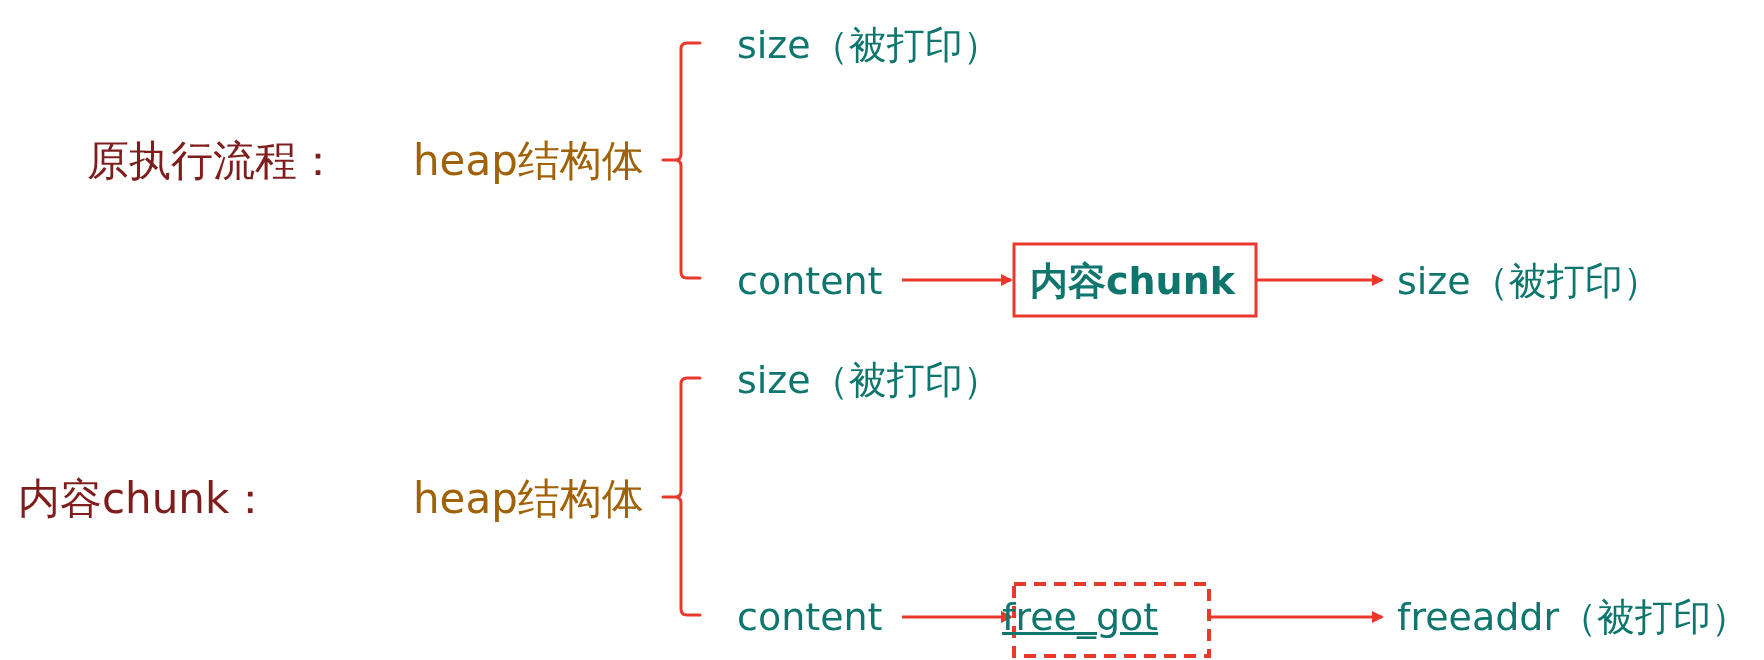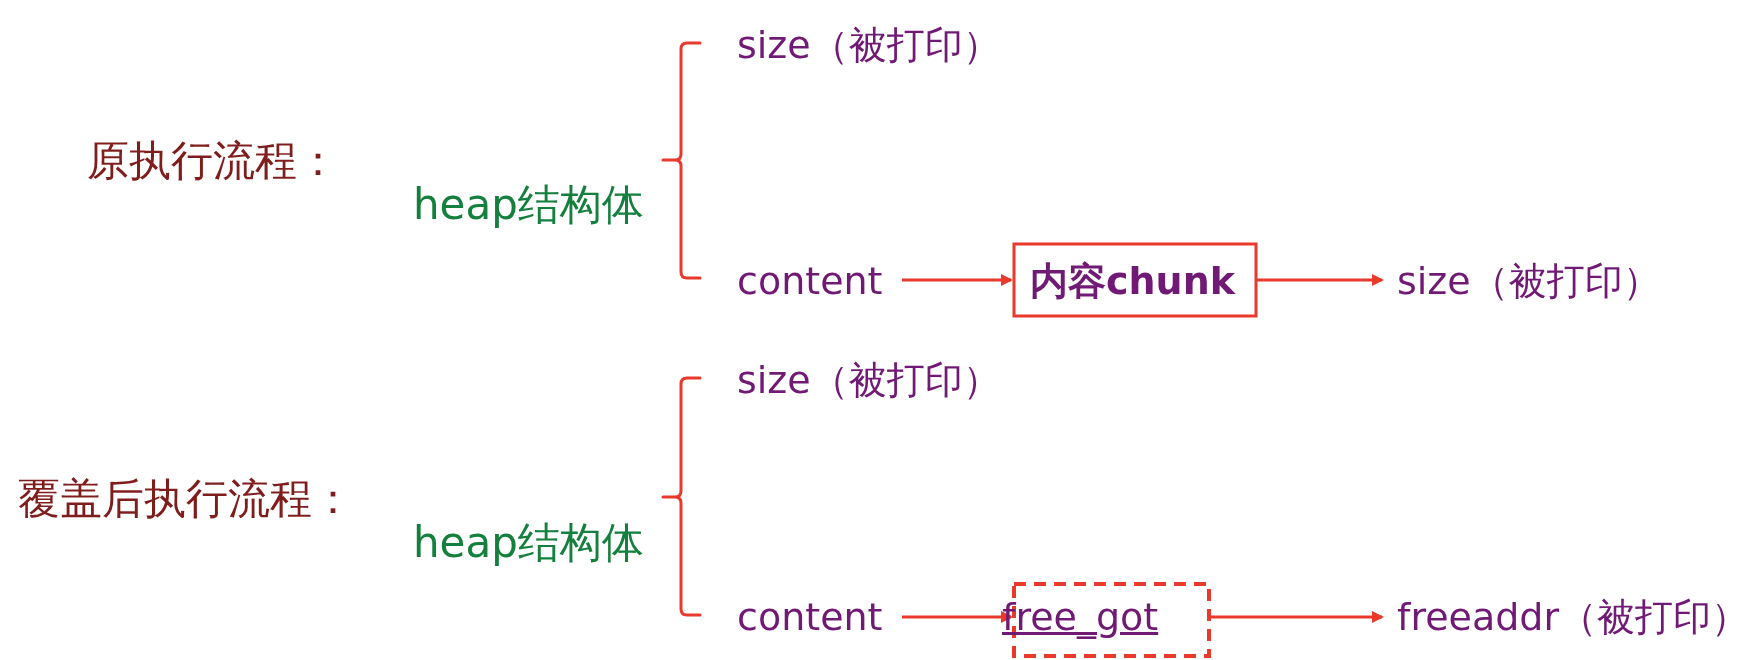--- a/index.html
+++ b/index.html
@@ -18,22 +18,22 @@
       position: absolute;
       left: 0; top: 0;
       width: 1764px; height: 660px;
     }
     .txt {
       position: absolute;
       white-space: nowrap;
       line-height: 1;
     }
     .blue { color: #7f1d1d; font-size: 42px; }
-    .red  { color: #701a75; font-size: 38px; }
-    .red-lg { color: #15803d; font-size: 42px; margin-top: 44px; }
+    .red  { color: #0f766e; font-size: 38px; }
+    .red-lg { color: #a16207; font-size: 42px; }
   </style>
 </head>
 <body>
 
 <svg class="layer" viewBox="0 0 1764 660" xmlns="http://www.w3.org/2000/svg">
   <defs>
     <marker id="arrowhead" markerWidth="12" markerHeight="12" refX="10" refY="6" orient="auto" markerUnits="userSpaceOnUse">
       <path d="M0,0 L12,6 L0,12 Z" fill="#E8392A"></path>
     </marker>
   </defs>
@@ -58,19 +58,19 @@
 <div>
   <div class="txt blue" style="left:87px; top:140px;">原执行流程：</div>
   <div class="txt red-lg" style="left:413px; top:140px;">heap结构体</div>
   <div class="txt red" style="left:737px; top:26px;">size（被打印）</div>
   <div class="txt red" style="left:737px; top:262px;">content</div>
   <div class="txt red" style="left:1030px; top:262px;font-weight:bold;">内容chunk</div>
   <div class="txt red" style="left:1397px; top:262px;">size（被打印）</div>
 </div>
 
 <div>
-  <div class="txt blue" style="left:18px; top:478px;">覆盖后执行流程：</div>
+  <div class="txt blue" style="left:18px; top:478px;">内容chunk：</div>
   <div class="txt red-lg" style="left:413px; top:478px;">heap结构体</div>
   <div class="txt red" style="left:737px; top:361px;">size（被打印）</div>
   <div class="txt red" style="left:737px; top:598px;">content</div>
   <div class="txt red" style="left:1002px; top:598px;text-decoration:underline;">free_got</div>
   <div class="txt red" style="left:1397px; top:598px;">freeaddr（被打印）</div>
 </div>
 
 </body></html>

